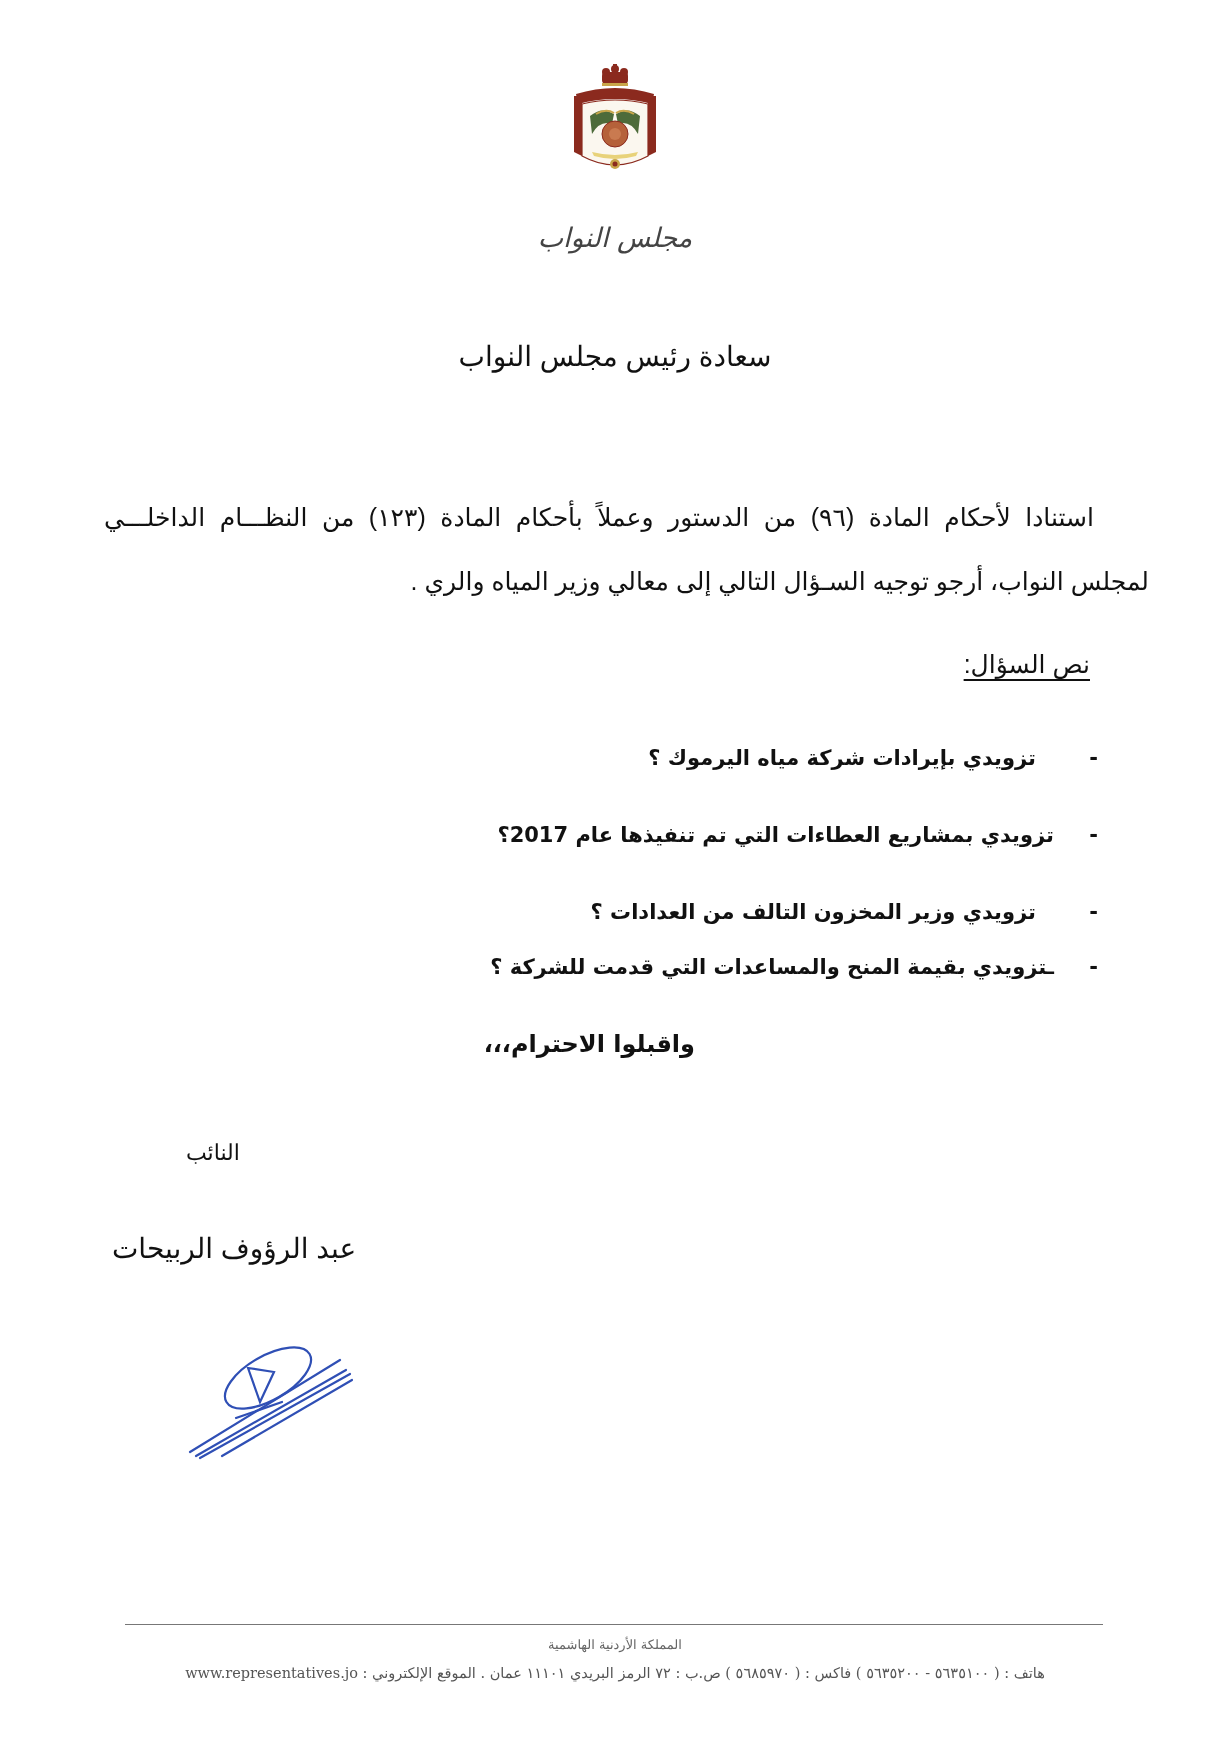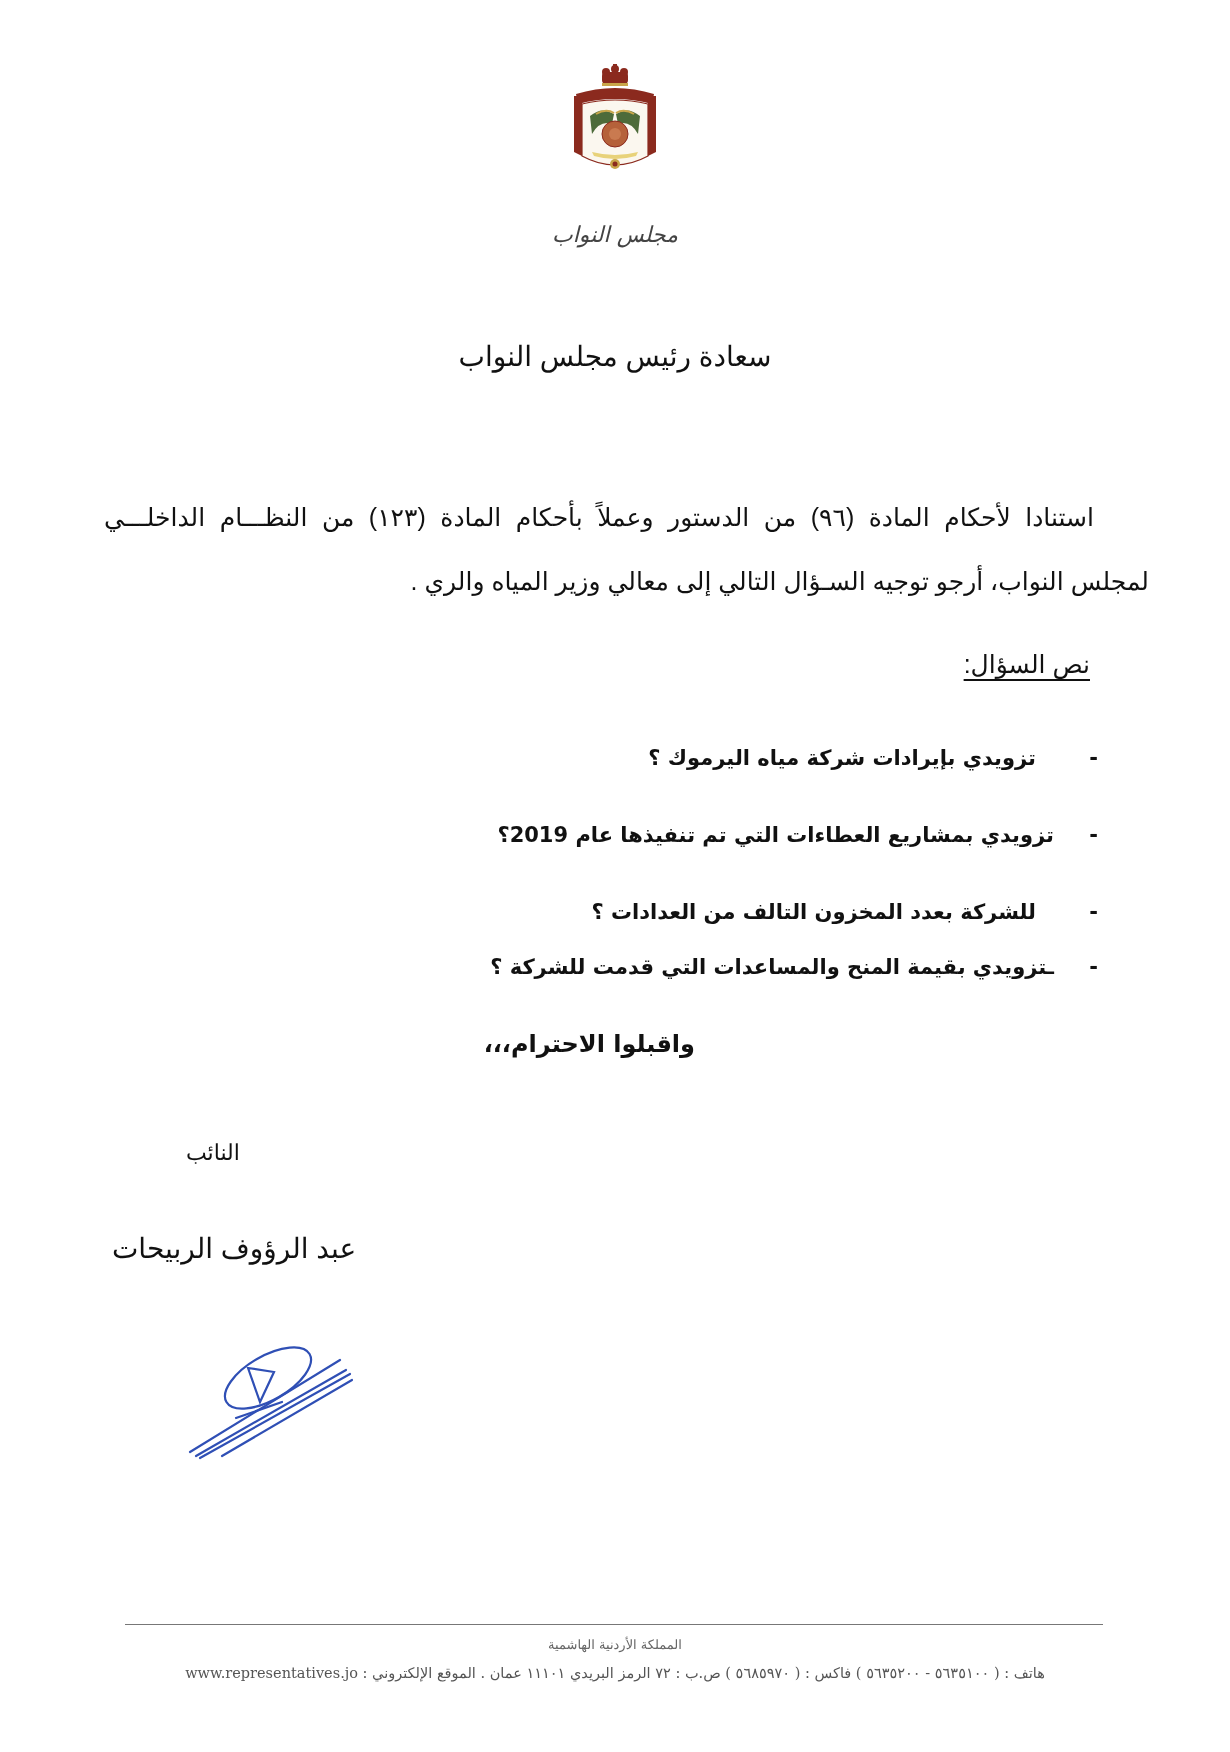--- a/index.html
+++ b/index.html
@@ -9,21 +9,21 @@
       color: #111;
     }
     .abs { position: absolute; }
     .rtl { direction: rtl; unicode-bidi: isolate; text-align: center; }
 
     
     #emblem { left: 556px; top: 64px; width: 118px; height: 118px; }
     #calligraphy {
       left: 515px; top: 222px; width: 200px; text-align: center;
       font-family: "DejaVu Serif", "Liberation Serif", serif;
-      font-size: 22px; color: #444; font-style: italic; letter-spacing: 1px;
+      font-size: 27px; color: #444; font-style: italic; letter-spacing: 1px;
     }
 
     
     #salutation {
       left: 0; top: 340px; width: 1230px; text-align: center;
       font-family: "Liberation Sans", sans-serif; font-size: 28px; color: #111;
     }
     .para {
       font-family: "Liberation Sans", sans-serif; font-size: 25px; color: #111;
       white-space: nowrap; text-align: right;
@@ -124,25 +124,25 @@
 <div id="para2" class="abs rtl para">لمجلس النواب، أرجو توجيه السـؤال التالي إلى معالي وزير المياه والري .</div>
 
 <div id="q-heading" class="abs rtl">نص السؤال:</div>
 
 <div id="b1" class="abs bullet">
   <span class="dash">-</span>
   <span class="qtext">تزويدي بإيرادات شركة مياه اليرموك ؟</span>
 </div>
 <div id="b2" class="abs bullet">
   <span class="dash">-</span>
-  <span class="qtext">تزويدي بمشاريع العطاءات التي تم تنفيذها عام 2019؟</span>
+  <span class="qtext">تزويدي بمشاريع العطاءات التي تم تنفيذها عام 2017؟</span>
 </div>
 <div id="b3" class="abs bullet">
   <span class="dash">-</span>
-  <span class="qtext">للشركة بعدد المخزون التالف من العدادات ؟</span>
+  <span class="qtext">تزويدي وزير المخزون التالف من العدادات ؟</span>
 </div>
 <div id="b4" class="abs bullet">
   <span class="dash">-</span>
   <span class="qtext">ـتزويدي بقيمة المنح والمساعدات التي قدمت للشركة ؟</span>
 </div>
 
 <div id="closing" class="abs rtl">واقبلوا الاحترام،،،</div>
 
 <div id="title-label" class="abs rtl">النائب</div>
 <div id="signer-name" class="abs rtl">عبد الرؤوف الربيحات</div>

